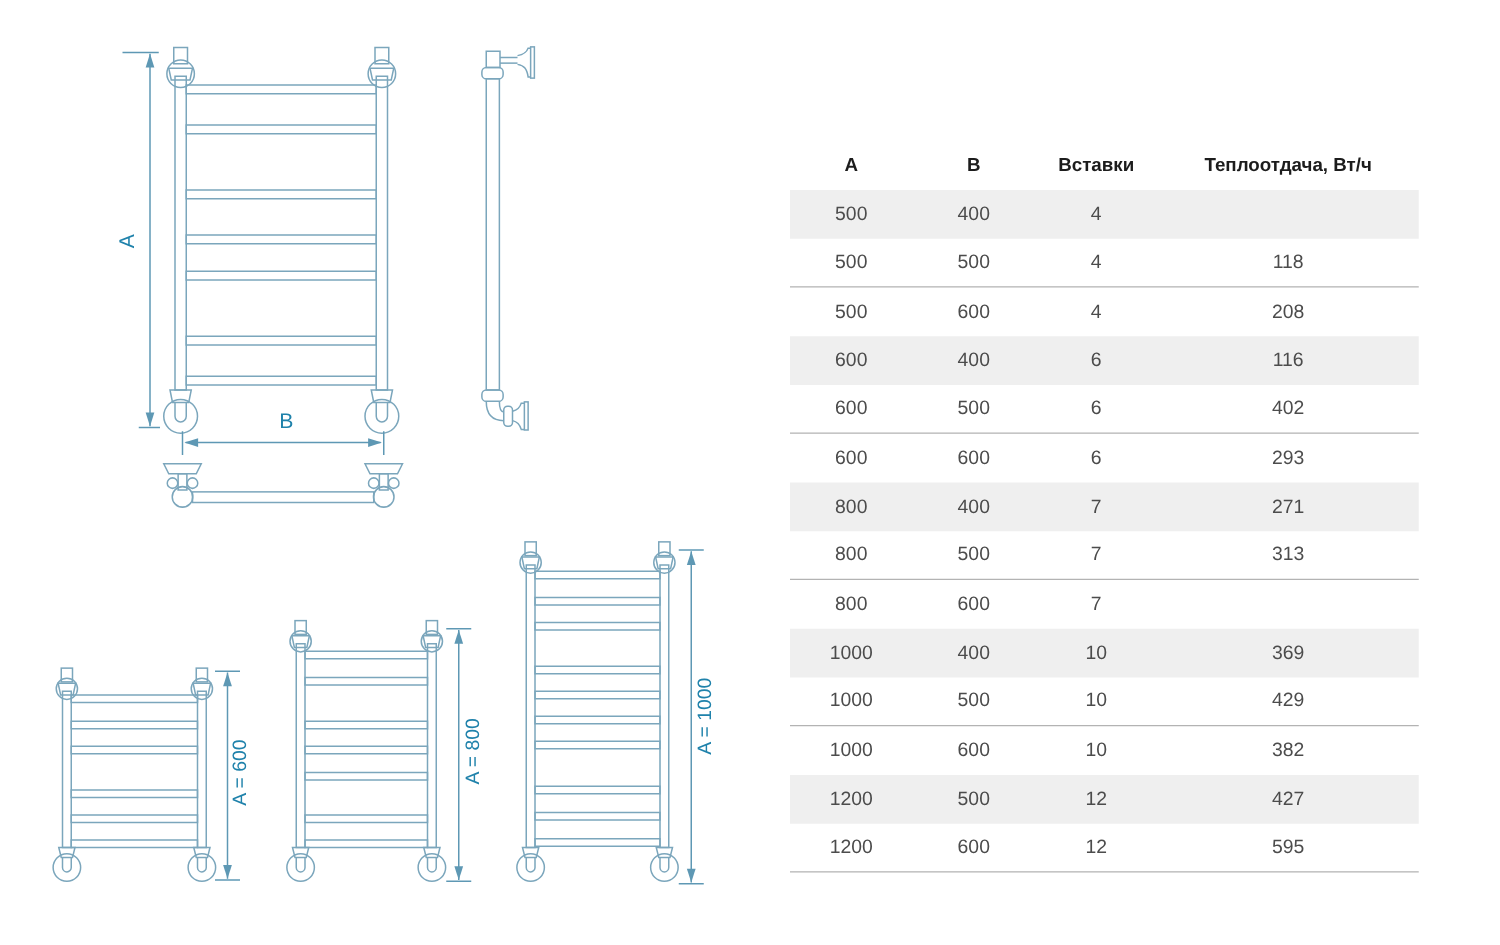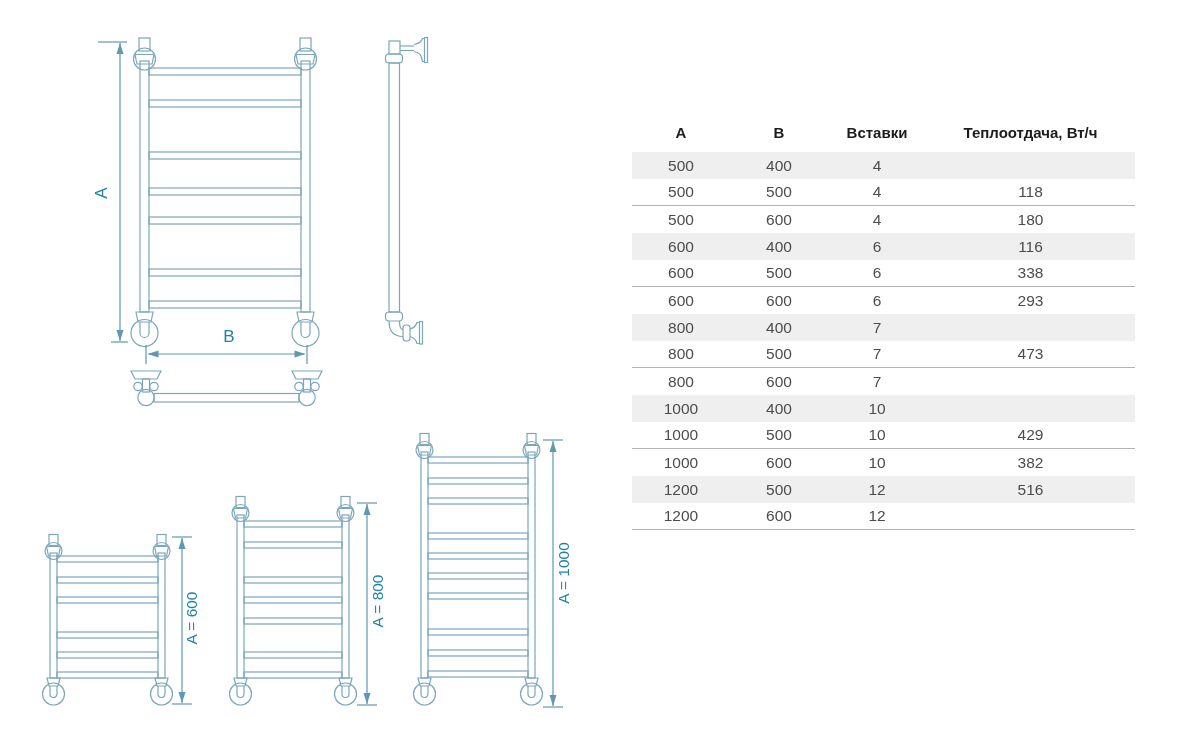--- a/index.html
+++ b/index.html
@@ -7,21 +7,21 @@
          font-family:"Liberation Sans",sans-serif;}
   
   #diagram{position:absolute;left:0;top:0;}
   #diagram text.dim-label{fill:var(--label,#1F82AB);font-family:"Liberation Sans",sans-serif;
         font-size:15.5px;}
   #diagram text.dim-label.big{font-size:17px;}
   
   #spec-table{position:absolute;left:632px;top:113px;width:503px;}
   .thead{display:flex;height:39px;align-items:center;}
   .th{font-weight:bold;font-size:15px;color:#1c1c1c;text-align:center;}
-  .tr{display:flex;height:27px;align-items:center;box-sizing:border-box;}
+  .tr{display:flex;height:39px;align-items:center;box-sizing:border-box;}
   .tr.stripe{background:var(--stripe,#efefef);}
   .tr.divider{border-bottom:1px solid var(--divider,#b3b3b3);}
   .td{font-size:15.5px;color:#4c4c4c;text-align:center;}
   .c1,.c2,.c3{width:98px;}
   .c4{width:209px;}
 </style>
 </head>
 <body>
 
 <div id="stage">
@@ -200,80 +200,83 @@
         <div class="tr divider">
           <div class="td c1">500</div>
           <div class="td c2">500</div>
           <div class="td c3">4</div>
           <div class="td c4">118</div>
         </div>
         <div class="tr">
           <div class="td c1">500</div>
           <div class="td c2">600</div>
           <div class="td c3">4</div>
-          <div class="td c4">180</div>
+          <div class="td c4">208</div>
         </div>
         <div class="tr stripe">
           <div class="td c1">600</div>
           <div class="td c2">400</div>
           <div class="td c3">6</div>
           <div class="td c4">116</div>
         </div>
         <div class="tr divider">
           <div class="td c1">600</div>
           <div class="td c2">500</div>
           <div class="td c3">6</div>
-          <div class="td c4">338</div>
+          <div class="td c4">402</div>
         </div>
         <div class="tr">
           <div class="td c1">600</div>
           <div class="td c2">600</div>
           <div class="td c3">6</div>
           <div class="td c4">293</div>
         </div>
         <div class="tr stripe">
           <div class="td c1">800</div>
           <div class="td c2">400</div>
           <div class="td c3">7</div>
+          <div class="td c4">271</div>
         </div>
         <div class="tr divider">
           <div class="td c1">800</div>
           <div class="td c2">500</div>
           <div class="td c3">7</div>
-          <div class="td c4">473</div>
+          <div class="td c4">313</div>
         </div>
         <div class="tr">
           <div class="td c1">800</div>
           <div class="td c2">600</div>
           <div class="td c3">7</div>
         </div>
         <div class="tr stripe">
           <div class="td c1">1000</div>
           <div class="td c2">400</div>
           <div class="td c3">10</div>
+          <div class="td c4">369</div>
         </div>
         <div class="tr divider">
           <div class="td c1">1000</div>
           <div class="td c2">500</div>
           <div class="td c3">10</div>
           <div class="td c4">429</div>
         </div>
         <div class="tr">
           <div class="td c1">1000</div>
           <div class="td c2">600</div>
           <div class="td c3">10</div>
           <div class="td c4">382</div>
         </div>
         <div class="tr stripe">
           <div class="td c1">1200</div>
           <div class="td c2">500</div>
           <div class="td c3">12</div>
-          <div class="td c4">516</div>
+          <div class="td c4">427</div>
         </div>
         <div class="tr divider">
           <div class="td c1">1200</div>
           <div class="td c2">600</div>
           <div class="td c3">12</div>
+          <div class="td c4">595</div>
         </div>
       </div>
   </div>
 
 </div>
 
 </body></html>

